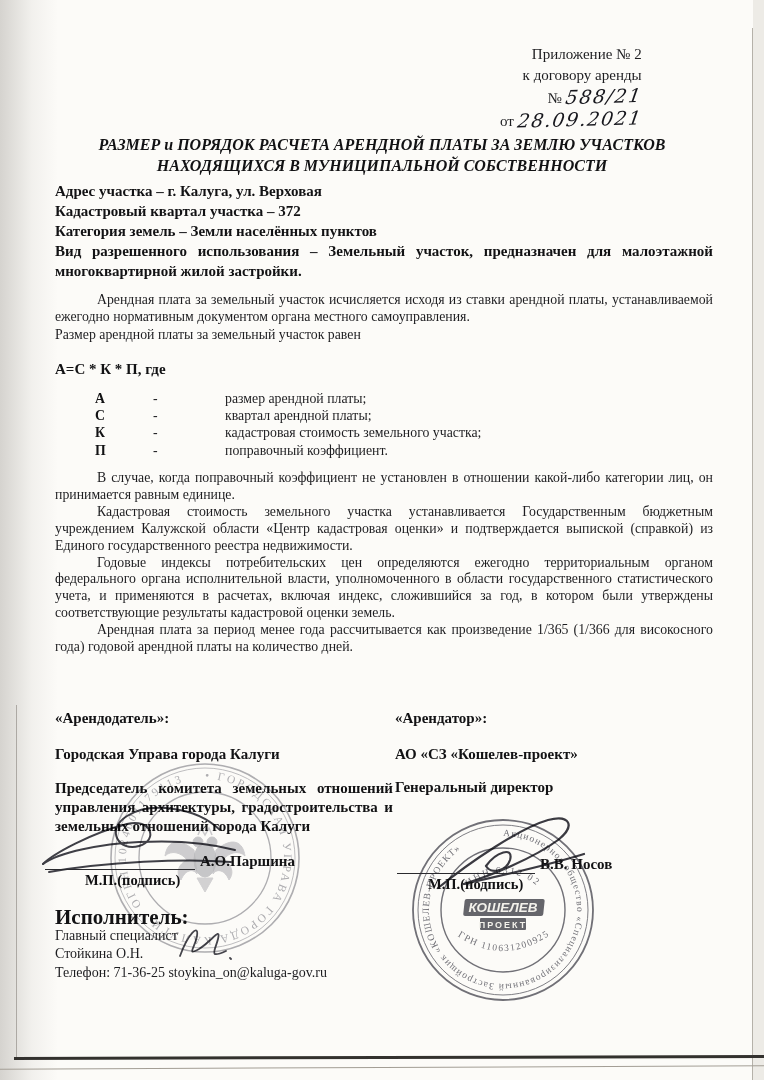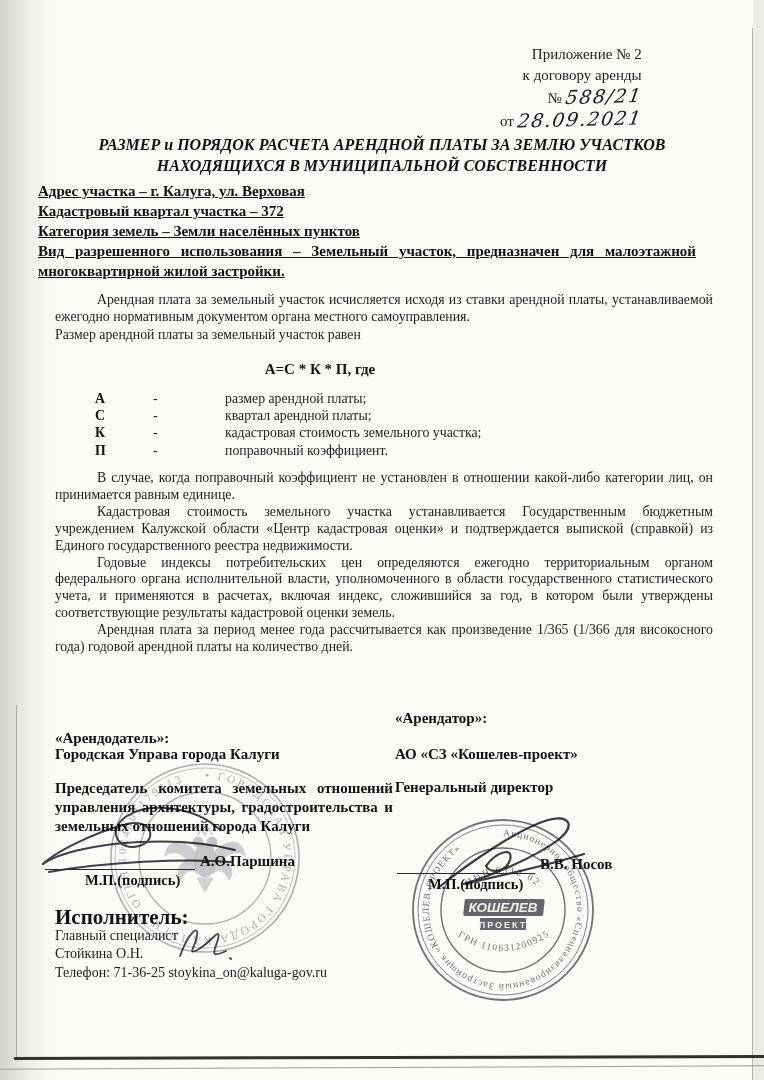--- a/index.html
+++ b/index.html
@@ -17,26 +17,26 @@
   .edge-bottom-1{left:14px;top:1056px;width:750px;height:3px;background:#33312e;transform:rotate(-.15deg);}
   .edge-bottom-2{left:0;top:1067px;width:764px;height:1px;background:#a39e95;transform:rotate(-.25deg);}
   
   .header-note{left:500px;top:44px;font-size:15px;line-height:21px;text-align:right;}
   .hand-line{height:23px;}
   .handwrite{font-family:"DejaVu Serif",serif;font-style:italic;font-size:19px;letter-spacing:1.5px;
     display:inline-block;transform:skewX(-10deg) rotate(-1.5deg);color:#16161c;margin-left:4px;}
   
   .doc-title{left:40px;top:134px;width:684px;text-align:center;font-weight:bold;font-size:16px;line-height:21px;color:#121214;font-style:italic;}
   
-  .params{left:38px;top:181px;width:658px;font-weight:bold;font-size:15px;line-height:20px;text-align:justify;color:#121214;text-decoration:underline;}
+  .params{left:55px;top:181px;width:658px;font-weight:bold;font-size:15px;line-height:20px;text-align:justify;color:#121214;}
   
   .intro{left:55px;top:291px;width:658px;font-size:13.8px;line-height:17.4px;text-align:justify;}
   .intro p,.paras p{margin:0;}
   .indent{text-indent:42px;}
-  .formula{left:55px;top:361px;width:530px;text-align:center;font-weight:bold;font-size:15px;color:#121214;}
+  .formula{left:55px;top:361px;width:530px;font-weight:bold;font-size:15px;color:#121214;}
   .defs{left:95px;top:390px;display:grid;grid-template-columns:58px 72px auto;font-size:13.8px;line-height:17.2px;}
   .defs .sym{font-weight:bold;color:#121214;}
   .paras{left:55px;top:470px;width:658px;font-size:13.8px;line-height:16.9px;text-align:justify;}
   
   .b{font-weight:bold;color:#121214;}
   .sig-h{font-size:15px;}
   .sig-pos-left{width:338px;text-align:justify;line-height:19px;font-size:15px;}
   .sig-line{border-top:1.5px solid #2a2a2e;height:0;}
   .mp{font-size:14.5px;}
   .executor{left:55px;top:908px;font-size:14px;line-height:18.6px;}
@@ -100,21 +100,21 @@
       <span>поправочный коэффициент.</span>
   </div>
 
   <div class="abs paras">
     <p class="indent">В случае, когда поправочный коэффициент не установлен в отношении какой-либо категории лиц, он принимается равным единице.</p>
     <p class="indent">Кадастровая стоимость земельного участка устанавливается Государственным бюджетным учреждением Калужской области «Центр кадастровая оценки» и подтверждается выпиской (справкой) из Единого государственного реестра недвижимости.</p>
     <p class="indent">Годовые индексы потребительских цен определяются ежегодно территориальным органом федерального органа исполнительной власти, уполномоченного в области государственного статистического учета, и применяются в расчетах, включая индекс, сложившийся за год, в котором были утверждены соответствующие результаты кадастровой оценки земель.</p>
     <p class="indent">Арендная плата за период менее года рассчитывается как произведение 1/365 (1/366 для високосного года) годовой арендной платы на количество дней.</p>
   </div>
 
-  <div class="abs b sig-h" style="left:55px;top:710px;margin-top:20px;">«Арендодатель»:</div>
+  <div class="abs b sig-h" style="left:55px;top:710px;">«Арендодатель»:</div>
   <div class="abs b sig-h" style="left:395px;top:710px;">«Арендатор»:</div>
   <div class="abs b sig-h" style="left:55px;top:746px;">Городская Управа города Калуги</div>
   <div class="abs b sig-h" style="left:395px;top:746px;">АО «СЗ «Кошелев-проект»</div>
   <div class="abs b sig-pos-left" style="left:55px;top:779px;">Председатель комитета земельных отношений управления архитектуры, градостроительства и земельных отношений города Калуги</div>
   <div class="abs b sig-h" style="left:395px;top:779px;">Генеральный директор</div>
 
   <svg class="abs stamp stamp-left" style="left:105px;top:758px;" width="200" height="200" viewBox="0 0 200 200">
     <defs>
         <path id="lring" d="M100,21 a79,79 0 1 1 -0.02,0"></path>
       </defs>

